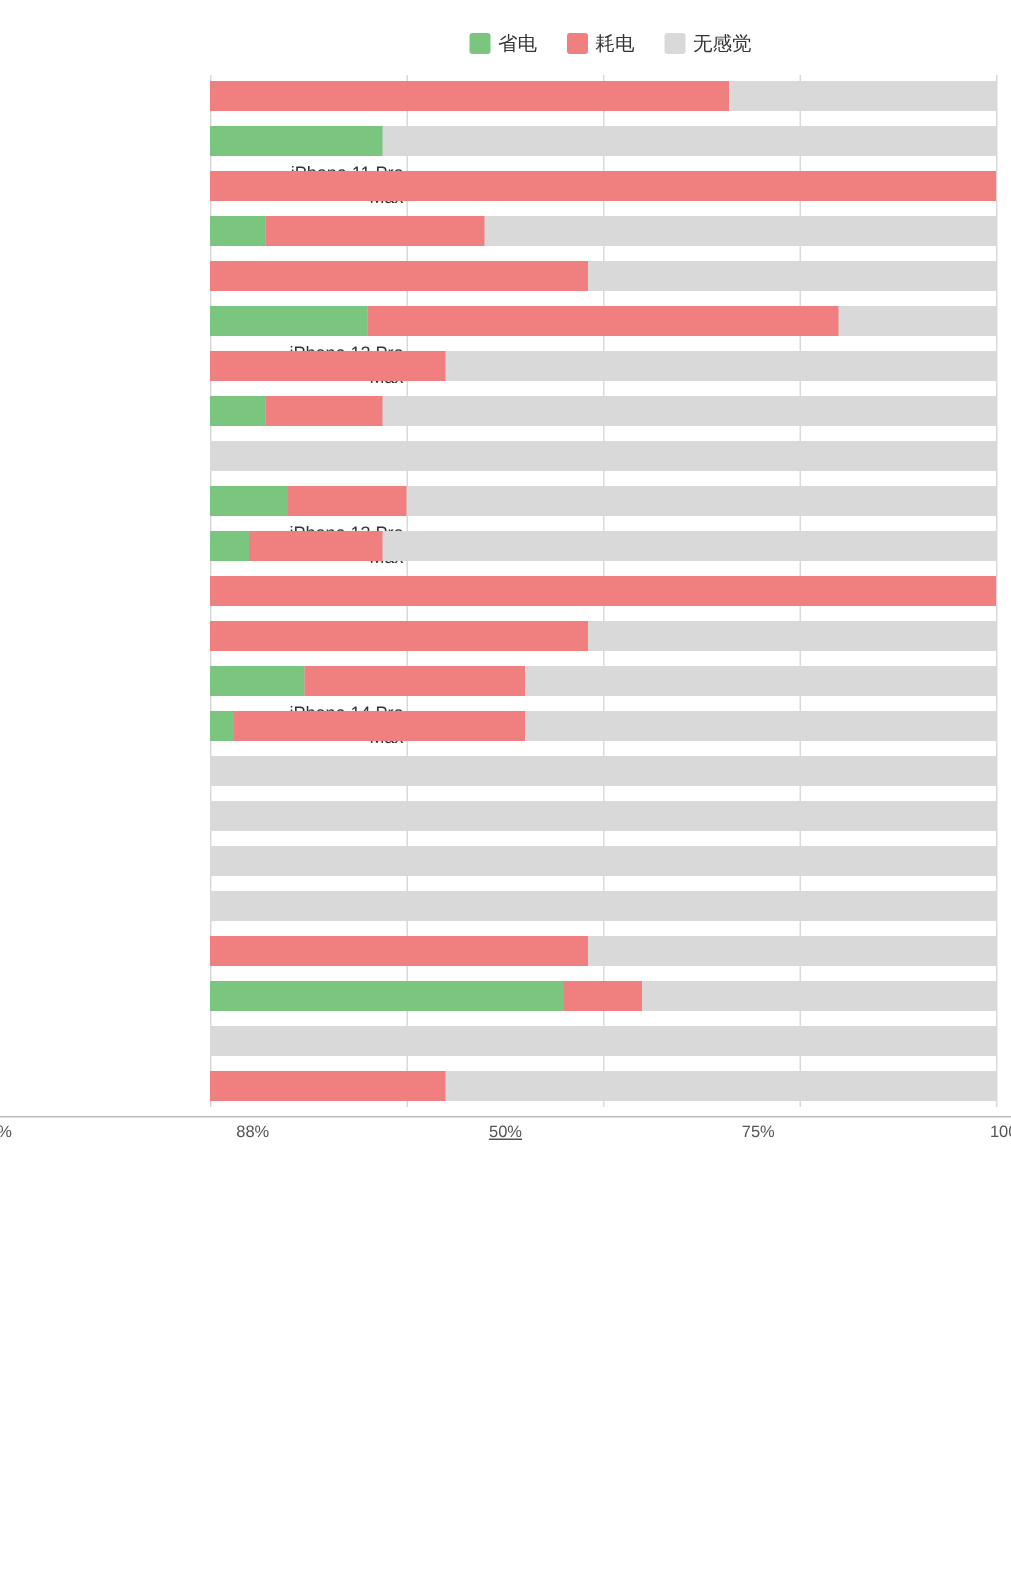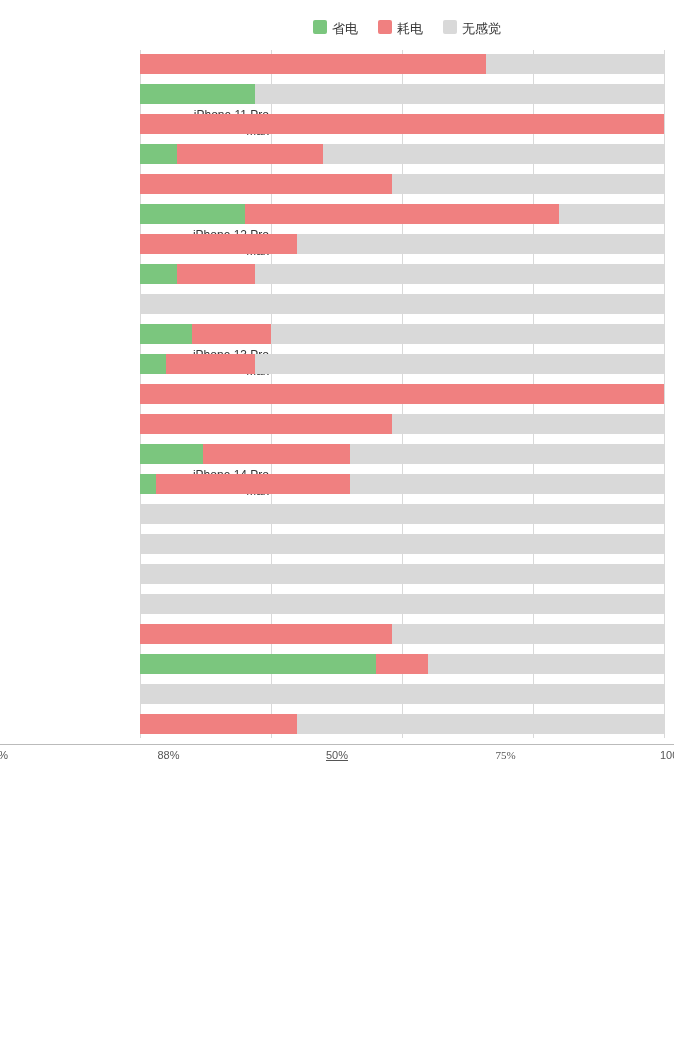--- a/index.html
+++ b/index.html
@@ -17,21 +17,21 @@
     .legend {
       display: flex;
       justify-content: center;
       align-items: center;
       gap: 20px;
       margin-bottom: 12px;
       padding-left: 140px;
     }
     .legend-item {
       display: flex;
-      align-items: flex-start;
+      align-items: center;
       gap: 5px;
       font-size: 13px;
       color: #333;
     }
     .legend-dot {
       width: 14px;
       height: 14px;
       border-radius: 2px;
     }
     .bars-area {
@@ -277,16 +277,16 @@
         <div class="bar-track">
           <div class="bar-segment-red" style="width: 30%;"></div>
         </div>
       </div>
     </div>
 
   <div class="x-axis" id="x-axis" style="height:22px; position:relative;">
   <div class="x-tick" style="left: calc(0%);">0%</div>
       <div class="x-tick" style="left: calc(25%);">88%</div>
       <div class="x-tick" style="left: calc(50%); text-decoration: underline;">50%</div>
-      <div class="x-tick" style="left: calc(75%); font-family: Liberation Serif, serif;">75%</div>
+      <div class="x-tick" style="left: calc(75%);">75%</div>
       <div class="x-tick" style="left: calc(100%);">100%</div>
     </div>
 </div>
 
 </body></html>

